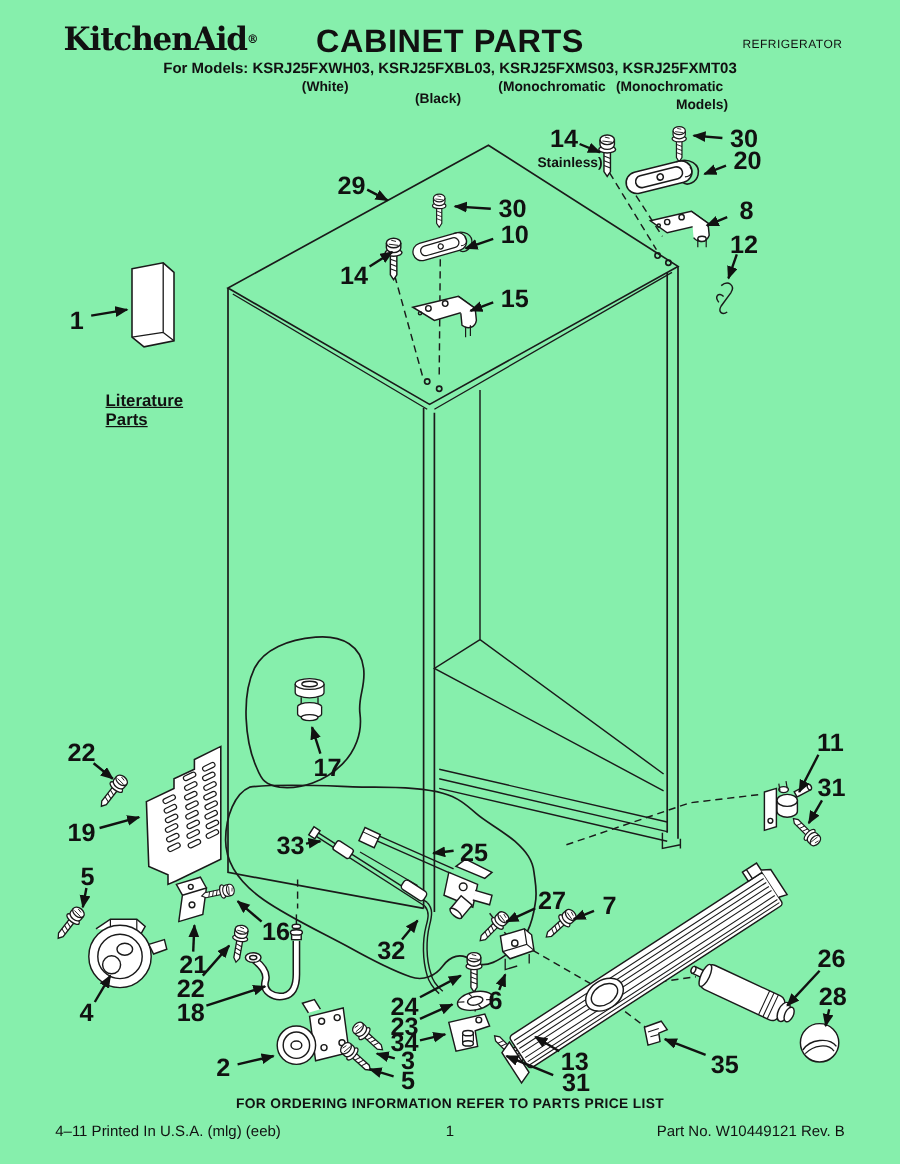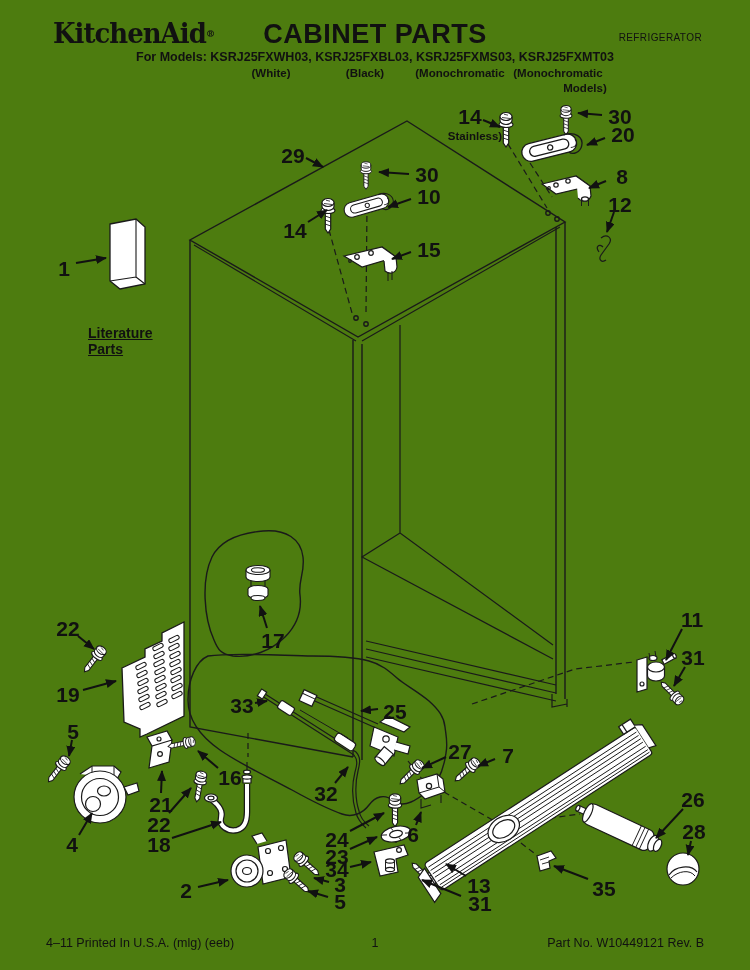--- a/index.html
+++ b/index.html
@@ -1,32 +1,32 @@
 <!DOCTYPE html>
 <html><head>
 <meta charset="utf-8">
 <style>
   html,body{margin:0;padding:0;background:#fff;}
-  #page{position:relative;width:750px;height:970px;background:#4d7c0f;overflow:hidden;
+  #page{position:relative;width:750px;height:970px;background:#86efac;overflow:hidden;
         font-family:"Liberation Sans",sans-serif;color:#111;}
   
   .brand{position:absolute;left:53px;top:18px;font-family:"DejaVu Serif",serif;
          font-weight:bold;font-size:27px;letter-spacing:-1px;transform:scaleX(.96);
          transform-origin:left;white-space:nowrap;}
   .brand .reg{font-size:10px;vertical-align:6px;letter-spacing:0;}
   .title{position:absolute;left:0;right:0;top:19px;text-align:center;
          font-size:27px;font-weight:bold;letter-spacing:.5px;}
   .doctype{position:absolute;right:48px;top:32px;font-size:10px;letter-spacing:.4px;}
   .models{position:absolute;left:0;right:0;top:50px;text-align:center;
           font-size:12.5px;font-weight:bold;}
   .fin{position:absolute;top:66px;font-size:11.5px;font-weight:bold;text-align:center;
        line-height:14.5px;}
   .fin span{display:block;}
   .fin0{left:231px;width:80px;}
-  .fin1{left:327px;width:76px;}
+  .fin1{left:327px;width:76px;margin-top:10px;}
   .fin2{left:402px;width:116px;}
   .fin3{left:498px;width:120px;}
   .fin2 span:nth-child(2){transform:translateX(15px);margin-top:48px;}
   .fin3 span:nth-child(2){transform:translateX(27px);}
   
   #art{position:absolute;left:0;top:0;width:750px;height:970px;}
   .lit{position:absolute;left:88px;top:294px;width:90px;
        font-size:14px;font-weight:bold;text-decoration:underline;margin-top:31px;}
   .co-line{stroke:#111;stroke-width:2;marker-end:url(#ah);}
   .co-text{font:bold 21px "Liberation Sans",sans-serif;fill:#111;
@@ -494,16 +494,17 @@
         </g>
         <g>
           <line x1="685" y1="667" x2="674" y2="686" class="co-line"></line>
           <text x="693" y="657" class="co-text">31</text>
         </g>
       </g>
   </svg>
 
   <div class="lit">Literature Parts</div>
 
+  <div class="ordering">FOR ORDERING INFORMATION REFER TO PARTS PRICE LIST</div>
   <div class="printed">4–11 Printed In U.S.A. (mlg) (eeb)</div>
   <div class="pageno">1</div>
   <div class="partno">Part No. W10449121 Rev. B</div>
 </div>
 
 </body></html>

